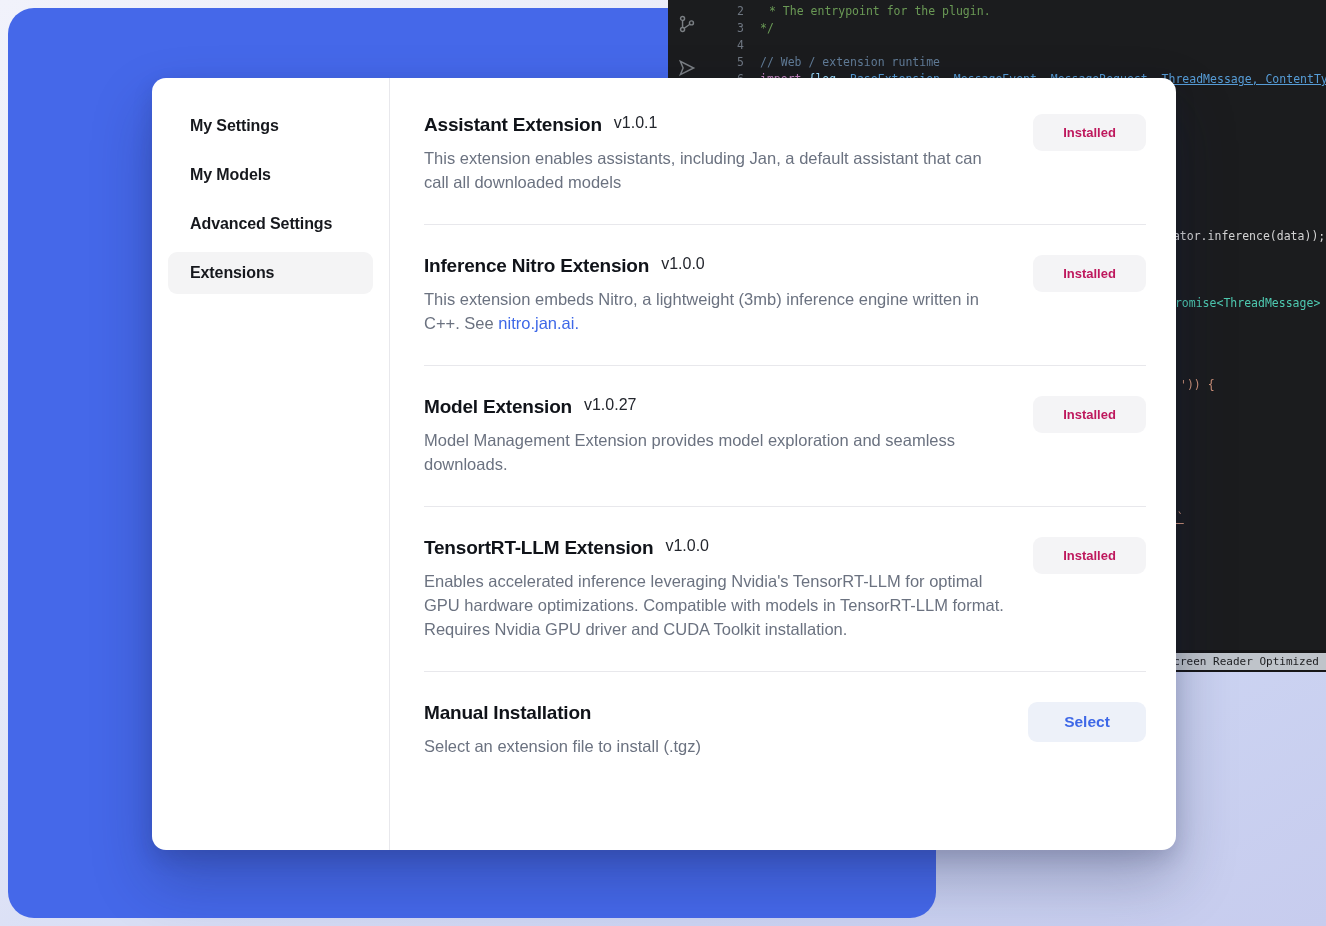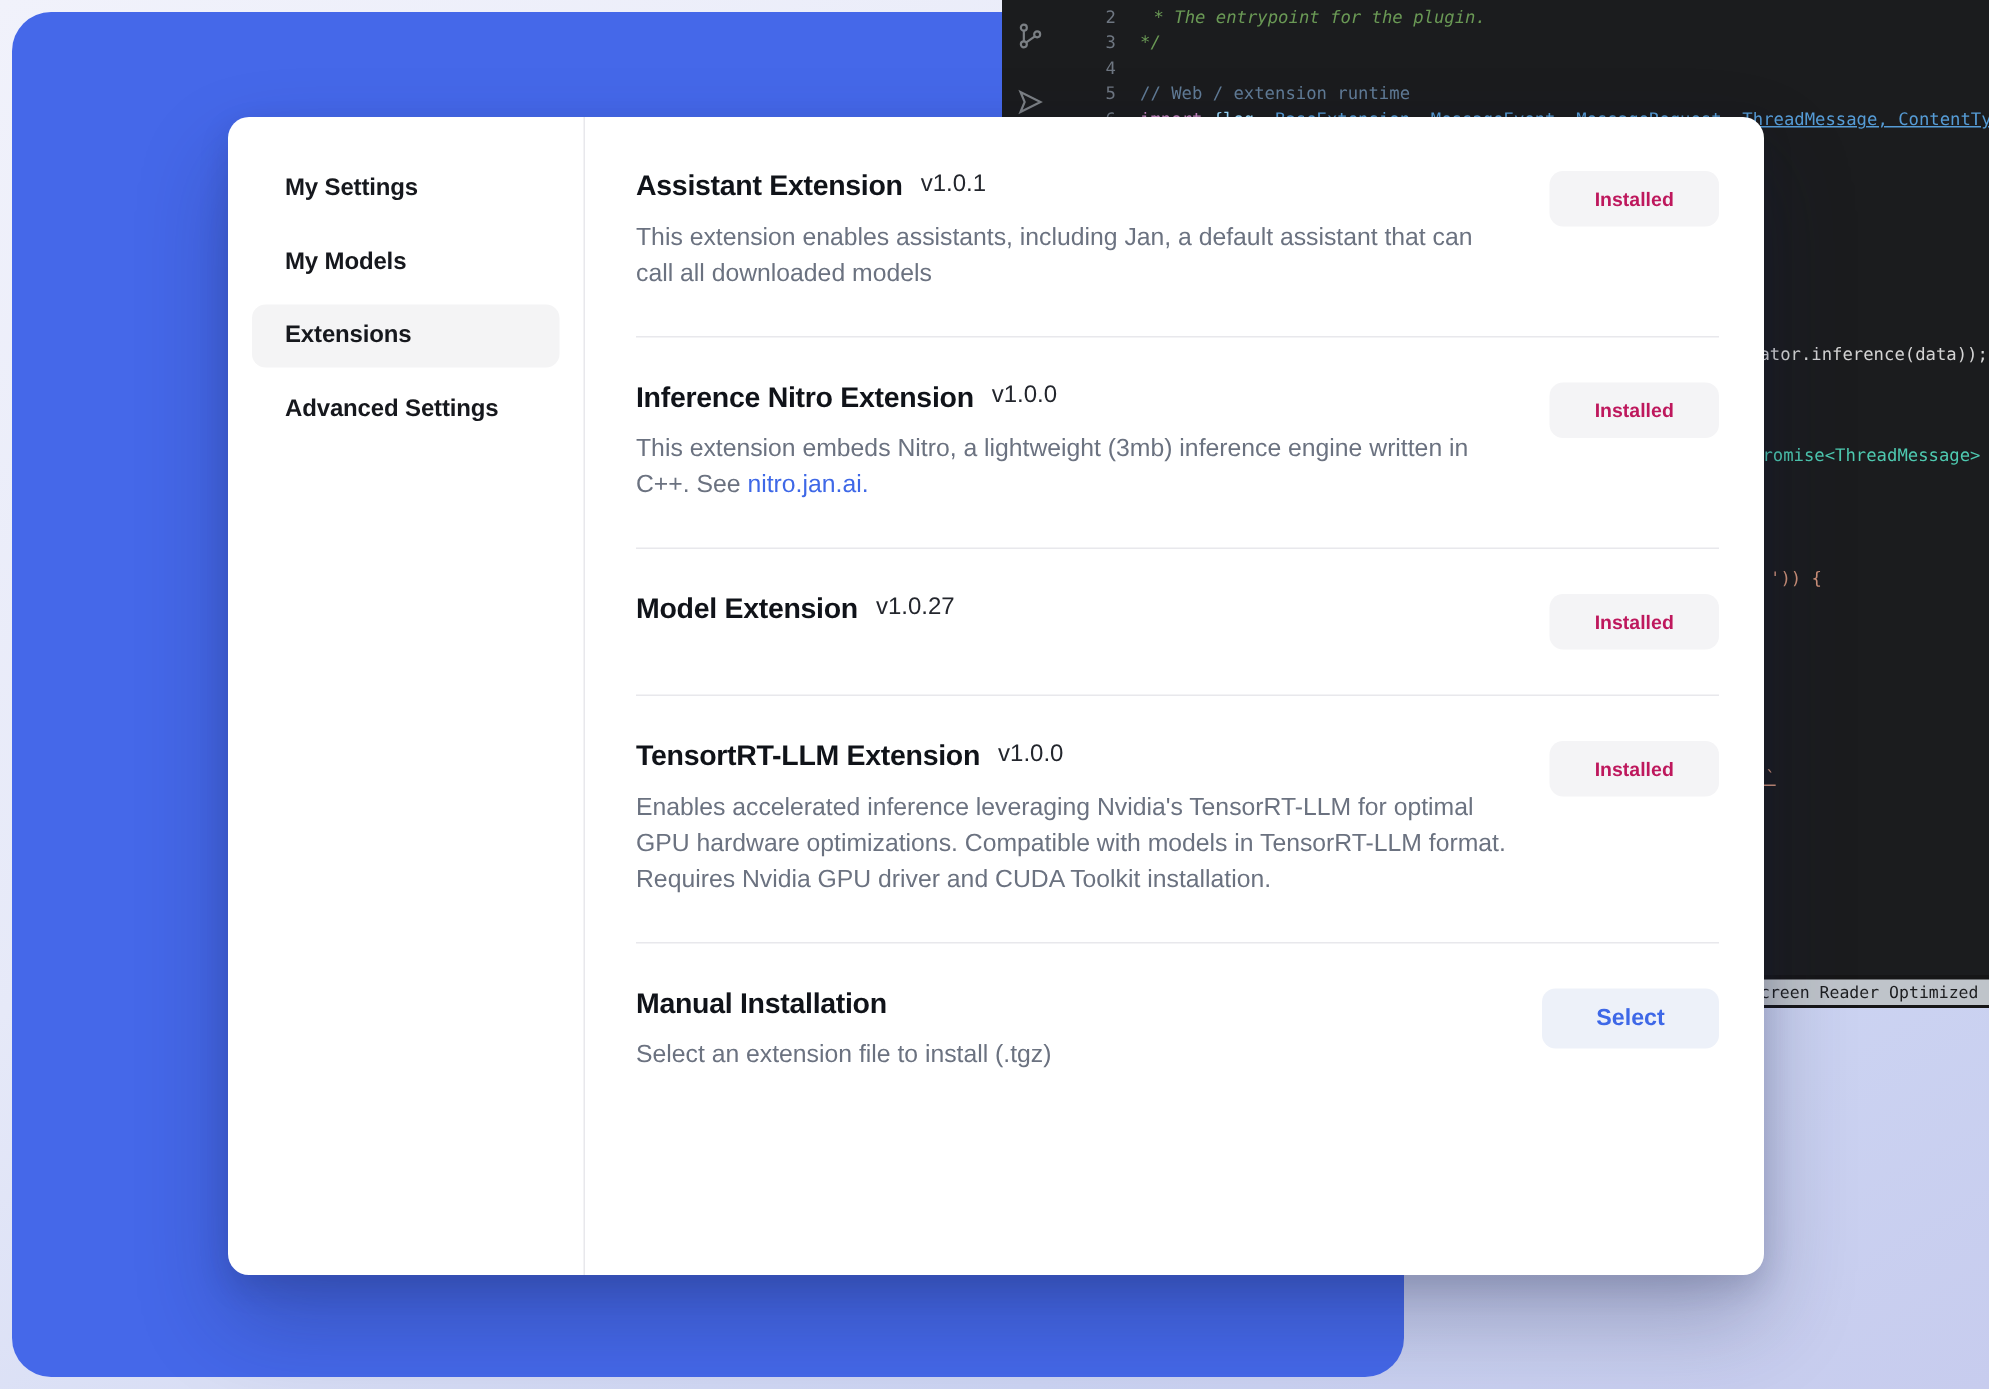--- a/index.html
+++ b/index.html
@@ -21,21 +21,21 @@
     position:absolute; left:668px; top:0; width:658px; height:672px;
     background:#1b1c1e; z-index:2;
     font-family:"DejaVu Sans Mono", monospace; font-size:11.5px; color:#c8c8c8;
     overflow:hidden;
   }
   .activity-bar { position:absolute; left:0; top:0; width:38px; height:100%; }
   .activity-icon { position:absolute; left:9px; opacity:.75; }
   .code-area { position:absolute; left:48px; top:3px; right:0; white-space:nowrap; }
   .code-line { display:flex; height:17px; line-height:17px; }
   .ln { width:28px; text-align:right; color:#6e7681; margin-right:16px; flex:none; }
-  .tok-doc { color:#6a9955;font-style:italic; }
+  .tok-doc { color:#6a9955; }
   .tok-comment { color:#607b96; }
   .tok-kw { color:#c586c0; }
   .tok-plain { color:#9cdcfe; }
   .tok-types { color:#569cd6; text-decoration:underline; }
   .frag { position:absolute; white-space:nowrap; }
   .frag-1 { left:498px; top:229px; color:#d4d4d4; }
   .frag-2 { left:500px; top:296px; color:#4ec9b0; }
   .frag-3 { left:512px; top:378px; color:#ce9178; }
   .frag-4 { left:495px; top:511px; color:#ce9178; text-decoration:underline; }
   .statusbar {
@@ -137,22 +137,22 @@
     <span class="status-left">go</span>
     <span class="status-chip">Screen Reader Optimized</span>
   </div>
 </div>
 
 <div class="card">
 
   <div class="sidebar">
     <div class="side-item">My Settings</div>
     <div class="side-item">My Models</div>
+    <div class="side-item">Advanced Settings</div>
     <div class="side-item active">Extensions</div>
-    <div class="side-item">Advanced Settings</div>
   </div>
 
   <div class="content">
 
     <div class="row">
       <div class="row-text">
         <div class="row-title">
           <span class="ext-name">Assistant Extension</span>
           <span class="ext-version">v1.0.1</span>
         </div>
@@ -171,20 +171,21 @@
       </div>
       <button class="btn btn-installed">Installed</button>
     </div>
 
     <div class="row">
       <div class="row-text">
         <div class="row-title">
           <span class="ext-name">Model Extension</span>
           <span class="ext-version">v1.0.27</span>
         </div>
+        <p class="ext-desc">Model Management Extension provides model exploration and seamless downloads.</p>
       </div>
       <button class="btn btn-installed">Installed</button>
     </div>
 
     <div class="row">
       <div class="row-text">
         <div class="row-title">
           <span class="ext-name">TensortRT-LLM Extension</span>
           <span class="ext-version">v1.0.0</span>
         </div>

